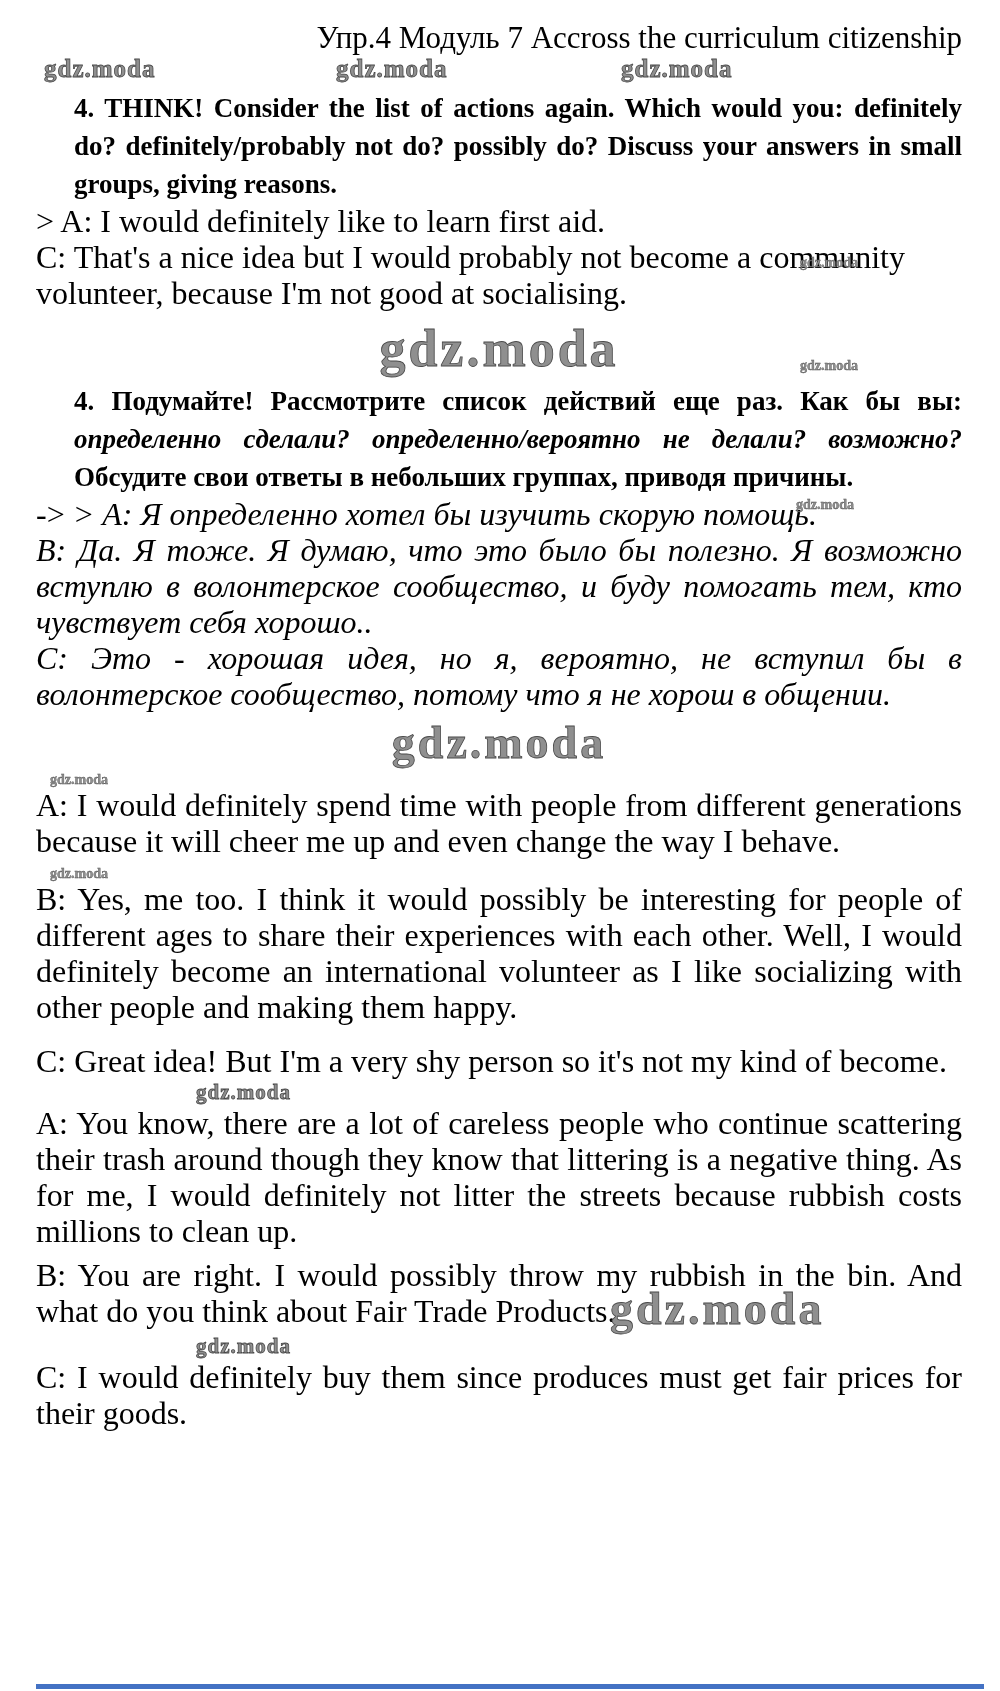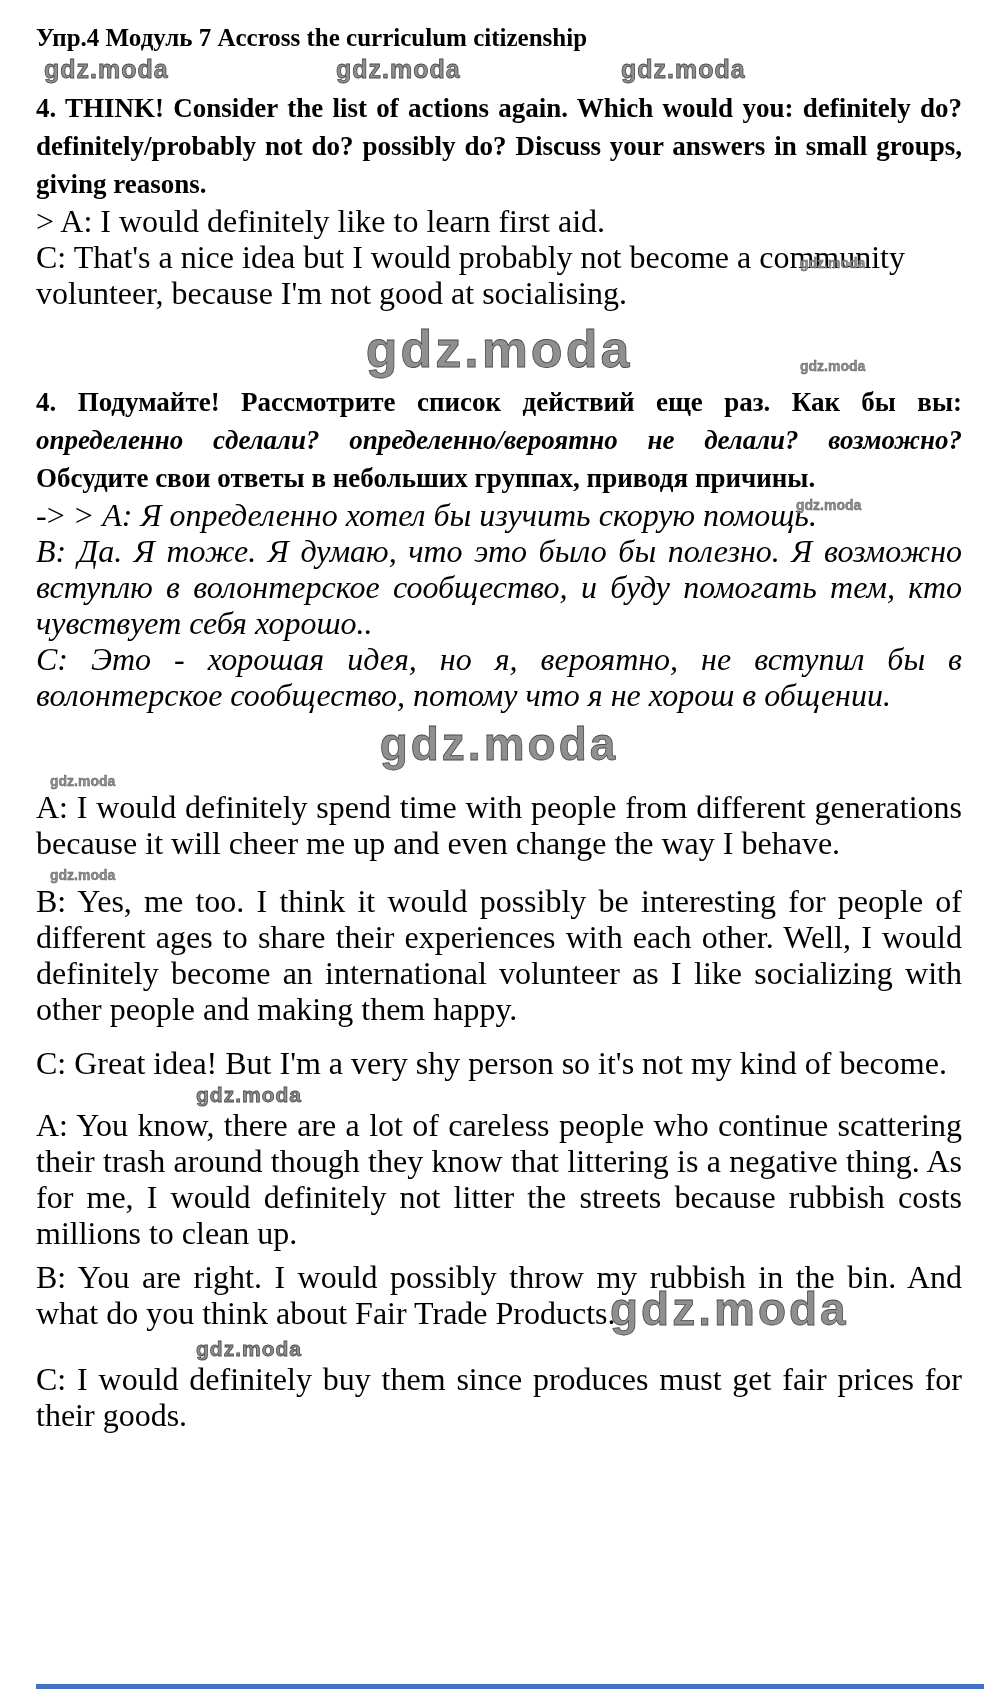--- a/index.html
+++ b/index.html
@@ -6,39 +6,39 @@
   html,body { background:#ffffff; }
   .page {
     position:relative;
     width:1000px; height:1691px;
     background:#ffffff;
     padding:16px 38px 0 36px;
     font-family:"Liberation Serif","DejaVu Serif",serif;
     color:#000;
     overflow:hidden;
   }
-  .title { font-size:25px; font-weight:700; text-align:left; line-height:35px; margin-top:4px; }
+  .title { font-size:31px; font-weight:400; text-align:right; line-height:35px; margin-top:4px; }
 
   
   .wm {
-    font-family:Liberation Sans, sans-serif;
+    font-family:Liberation Serif, serif;
     font-weight:700;
     color:#8f8f8f;
     -webkit-text-stroke:0.8px #4a4a4a;
     letter-spacing:1px;
     white-space:nowrap;
   }
   .wm-row { position:relative; height:34px; }
   .wm-row .wm { position:absolute; top:0; font-size:25px; }
   .wm-p1 { left:8px; }
   .wm-p2 { left:300px; }
   .wm-p3 { left:585px; }
 
   .para { font-size:32px; line-height:36px; }
-  .b { font-weight:700; font-size:27px; line-height:38px; }
+  .b { font-weight:700; font-size:27px; line-height:38px;margin-left:38px; }
   .j { text-align:justify; }
   .i { font-style:italic; }
   .upright { font-style:normal; }
 
   .wm-center { text-align:center; margin:8px 0 4px; }
   .wm-center2 { text-align:center; margin:4px 0 2px; }
   .wm-big { font-size:52px; letter-spacing:3px; }
   .wm-big2 { font-size:46px; letter-spacing:3px; }
   .wm-small { font-size:14px; letter-spacing:0; -webkit-text-stroke:0.4px #555; }
   .wm-mid { font-size:21px; }

